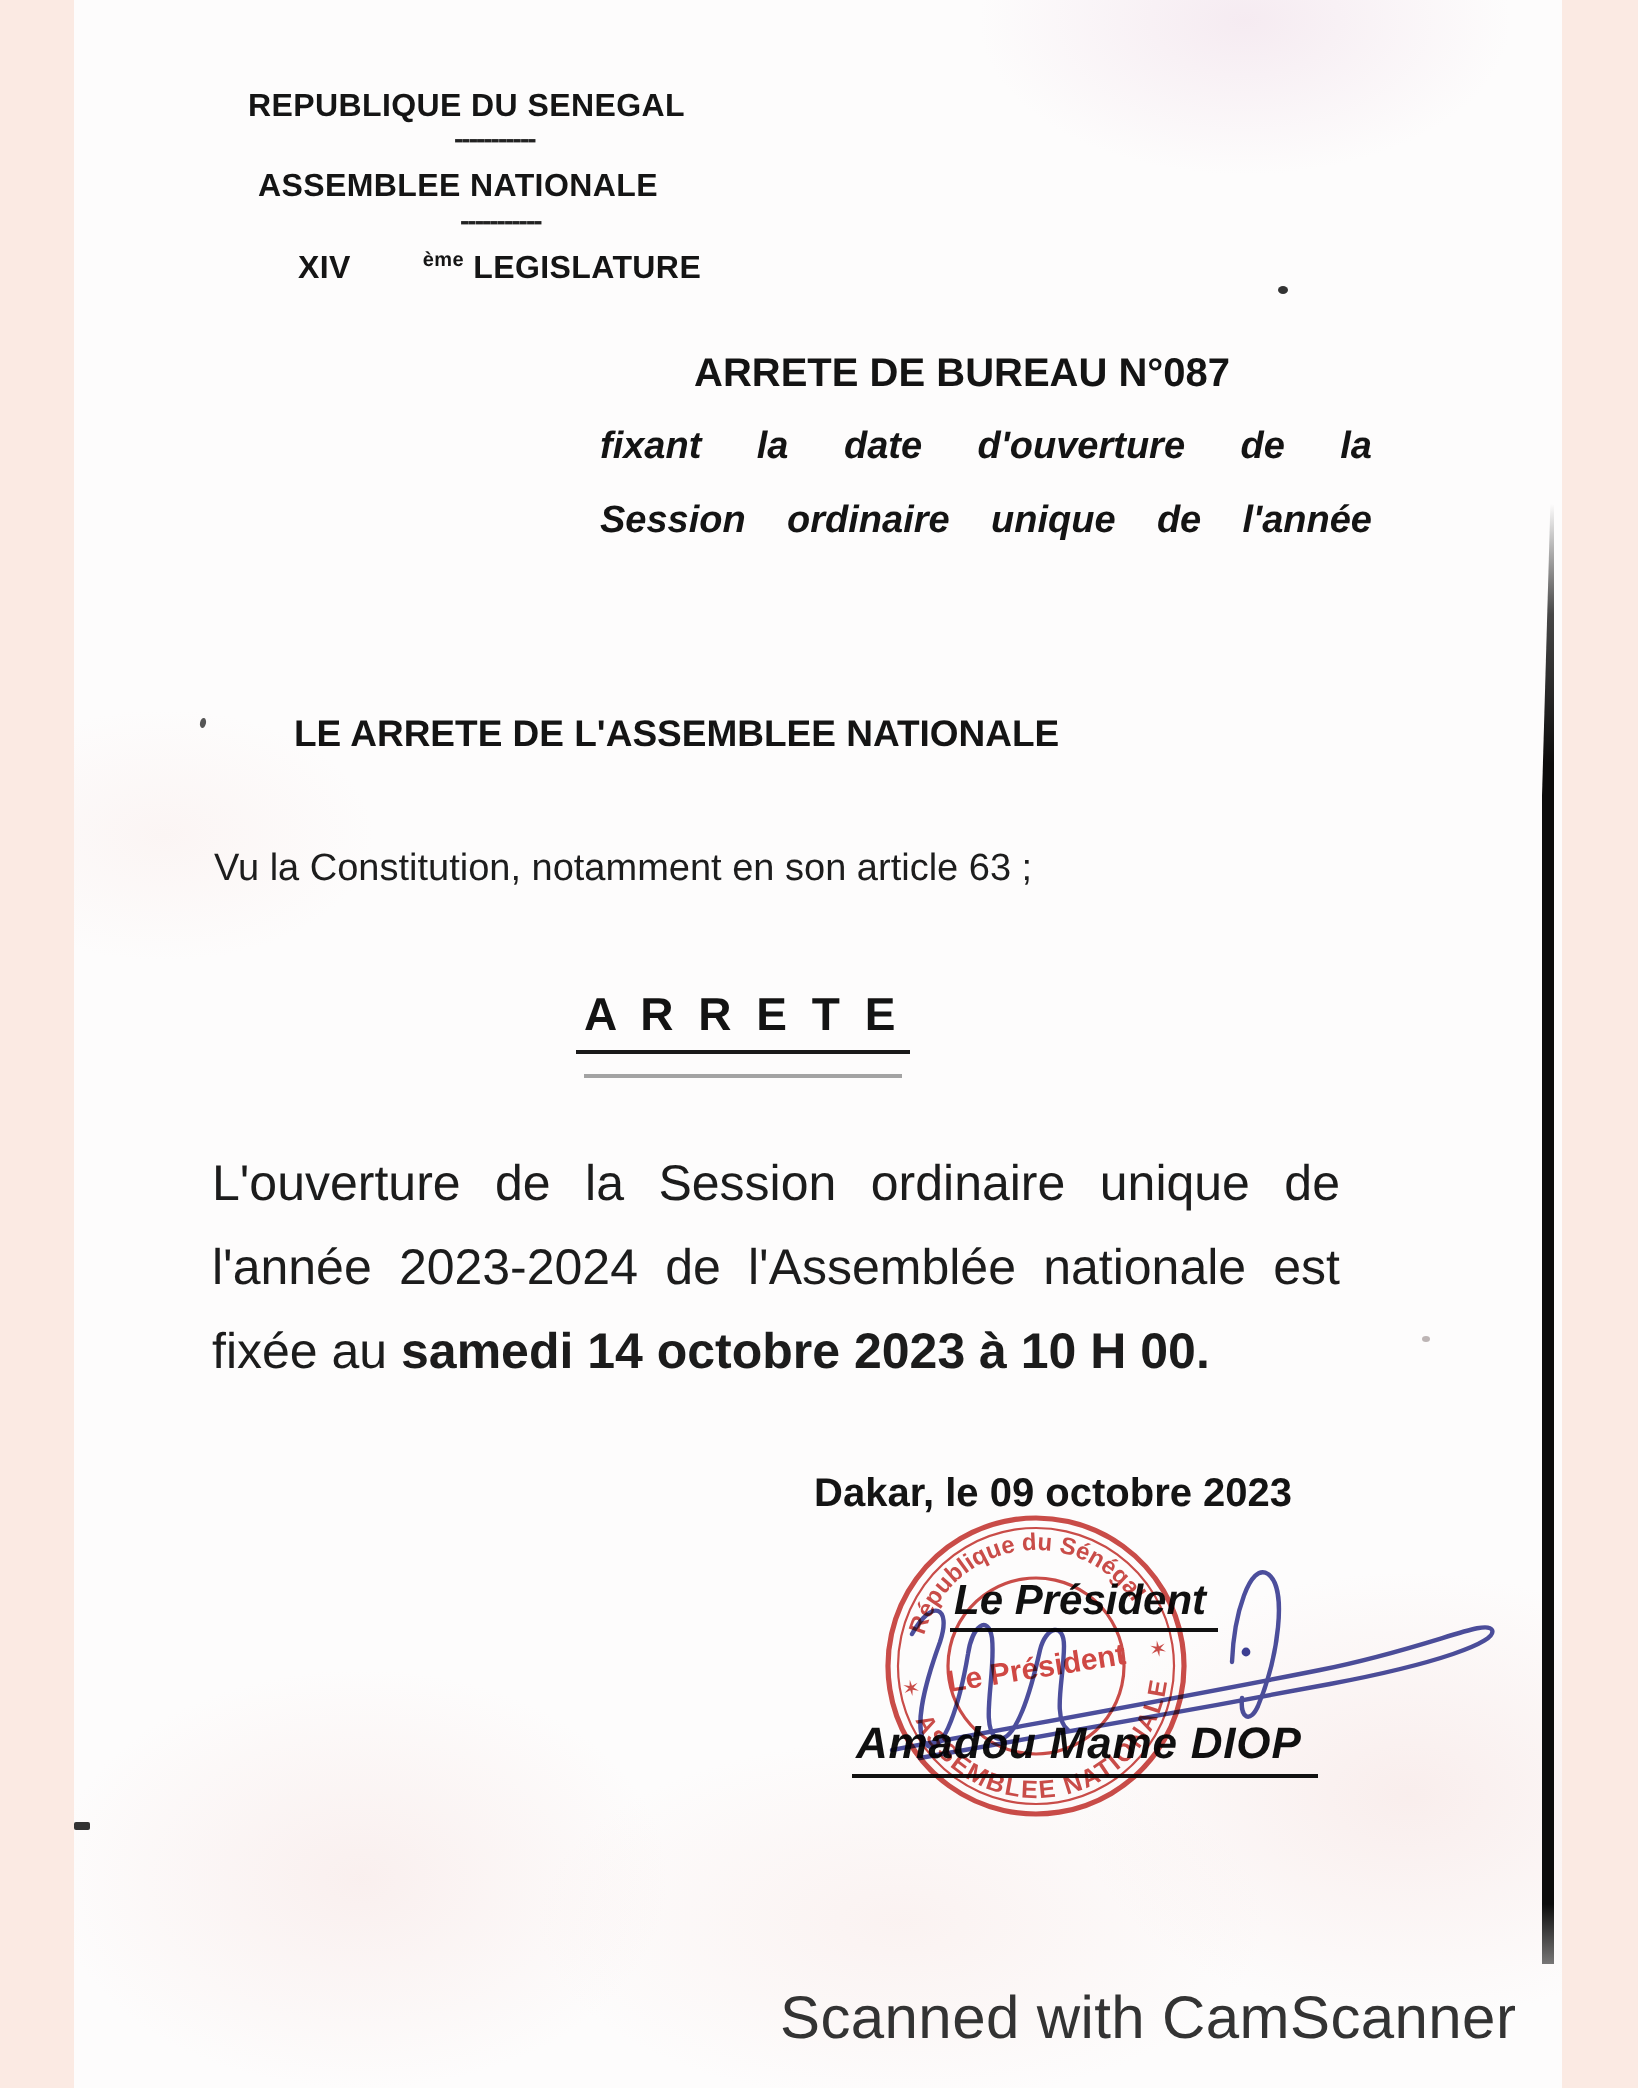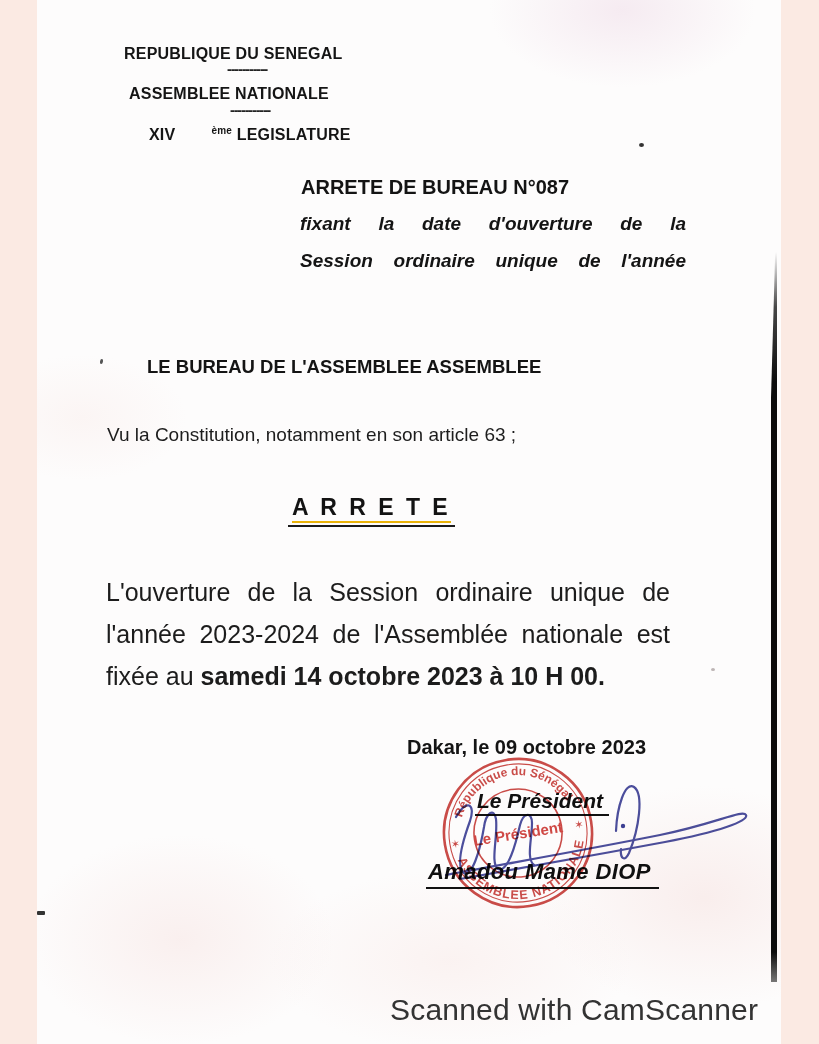--- a/index.html
+++ b/index.html
@@ -29,33 +29,33 @@
   .edge-line{
     position:absolute;left:771px;top:252px;width:6px;height:730px;
     background:linear-gradient(to bottom, rgba(10,10,10,0) 0, rgba(10,10,10,.75) 55px, #0c0c0c 130px, #0c0c0c 700px, rgba(10,10,10,.55) 100%);
     clip-path:polygon(70% 0%, 100% 0%, 100% 100%, 0% 100%, 0% 20%);
   }
   .abs{position:absolute;white-space:nowrap;}
   .b{font-weight:bold;}
   .sep{font-weight:bold;font-size:14px;letter-spacing:-1px;color:#222;}
   .hdr{font-weight:bold;font-size:16px;letter-spacing:.2px;color:#151515;}
   sup.sm{font-size:10px;vertical-align:super;line-height:0;padding-left:36px;}
-  .decree-no{font-weight:bold;font-size:20px;color:#141414;}
+  .decree-no{font-weight:bold;font-size:20px;color:#141414;margin-left:46px;}
   .subline{
     position:absolute;left:300px;width:386px;
     font-weight:bold;font-style:italic;font-size:19px;color:#141414;
     text-align:justify;text-align-last:justify;white-space:normal;
   }
   .issuer{font-weight:bold;font-size:18.5px;color:#141414;}
   .visa{font-size:19px;color:#1d1d1d;}
   .arrete{
     font-weight:bold;font-size:23px;letter-spacing:3px;color:#131313;
     border-bottom:2px solid #1a1a1a;padding:0 4px 5px 4px;
   }
-  .arrete-inner{border-bottom:2px solid #eab308;padding-bottom:1px;}
+  .arrete-inner{border-bottom:2px solid #a3a3a3;padding-bottom:17px;}
   .paraline{
     position:absolute;left:106px;width:564px;
     font-size:25px;color:#1c1c1c;
     text-align:justify;text-align-last:justify;white-space:normal;
   }
   .paraline.last{text-align:left;text-align-last:left;}
   .date-line{font-weight:bold;font-size:20px;color:#141414;text-align:center;}
   .signer-title{
     font-weight:bold;font-style:italic;font-size:21px;color:#101010;
     border-bottom:2.5px solid #111;padding:0 6px 2px 2px;
@@ -89,21 +89,21 @@
   <div class="abs hdr" style="left:124px;top:45px;">REPUBLIQUE DU SENEGAL</div>
   <div class="abs sep" style="left:227px;top:61px;">-----------</div>
   <div class="abs hdr" style="left:129px;top:85px;">ASSEMBLEE NATIONALE</div>
   <div class="abs sep" style="left:230px;top:102px;">-----------</div>
   <div class="abs hdr" style="left:149px;top:126px;"><span>XIV</span><sup class="sm">ème</sup><span> LEGISLATURE</span></div>
 
   <div class="abs decree-no" style="left:301px;top:176px;">ARRETE DE BUREAU N°087</div>
   <div class="subline" style="top:213px;">fixant la date d'ouverture de la</div>
   <div class="subline" style="top:250px;">Session ordinaire unique de l'année</div>
 
-  <div class="abs issuer" style="left:147px;top:356px;">LE BUREAU DE L'ASSEMBLEE ASSEMBLEE</div>
+  <div class="abs issuer" style="left:147px;top:356px;">LE ARRETE DE L'ASSEMBLEE NATIONALE</div>
   <div class="abs visa" style="left:107px;top:424px;">Vu la Constitution, notamment en son article 63 ;</div>
 
   <div class="abs" style="left:288px;top:494px;"><span class="arrete"><span class="arrete-inner">A R R E T E</span></span></div>
 
   <div class="paraline" style="top:578px;"><span>L'ouverture de la Session ordinaire unique de</span></div>
   <div class="paraline" style="top:620px;"><span>l'année 2023-2024 de l'Assemblée nationale est</span></div>
   <div class="paraline last" style="top:662px;"><span>fixée au </span><span class="b">samedi 14 octobre 2023 à 10 H 00.</span></div>
 
   <div class="abs date-line" style="left:407px;top:736px;">Dakar, le 09 octobre 2023</div>
   <div class="abs" style="left:475px;top:789px;"><span class="signer-title">Le Président</span></div>

